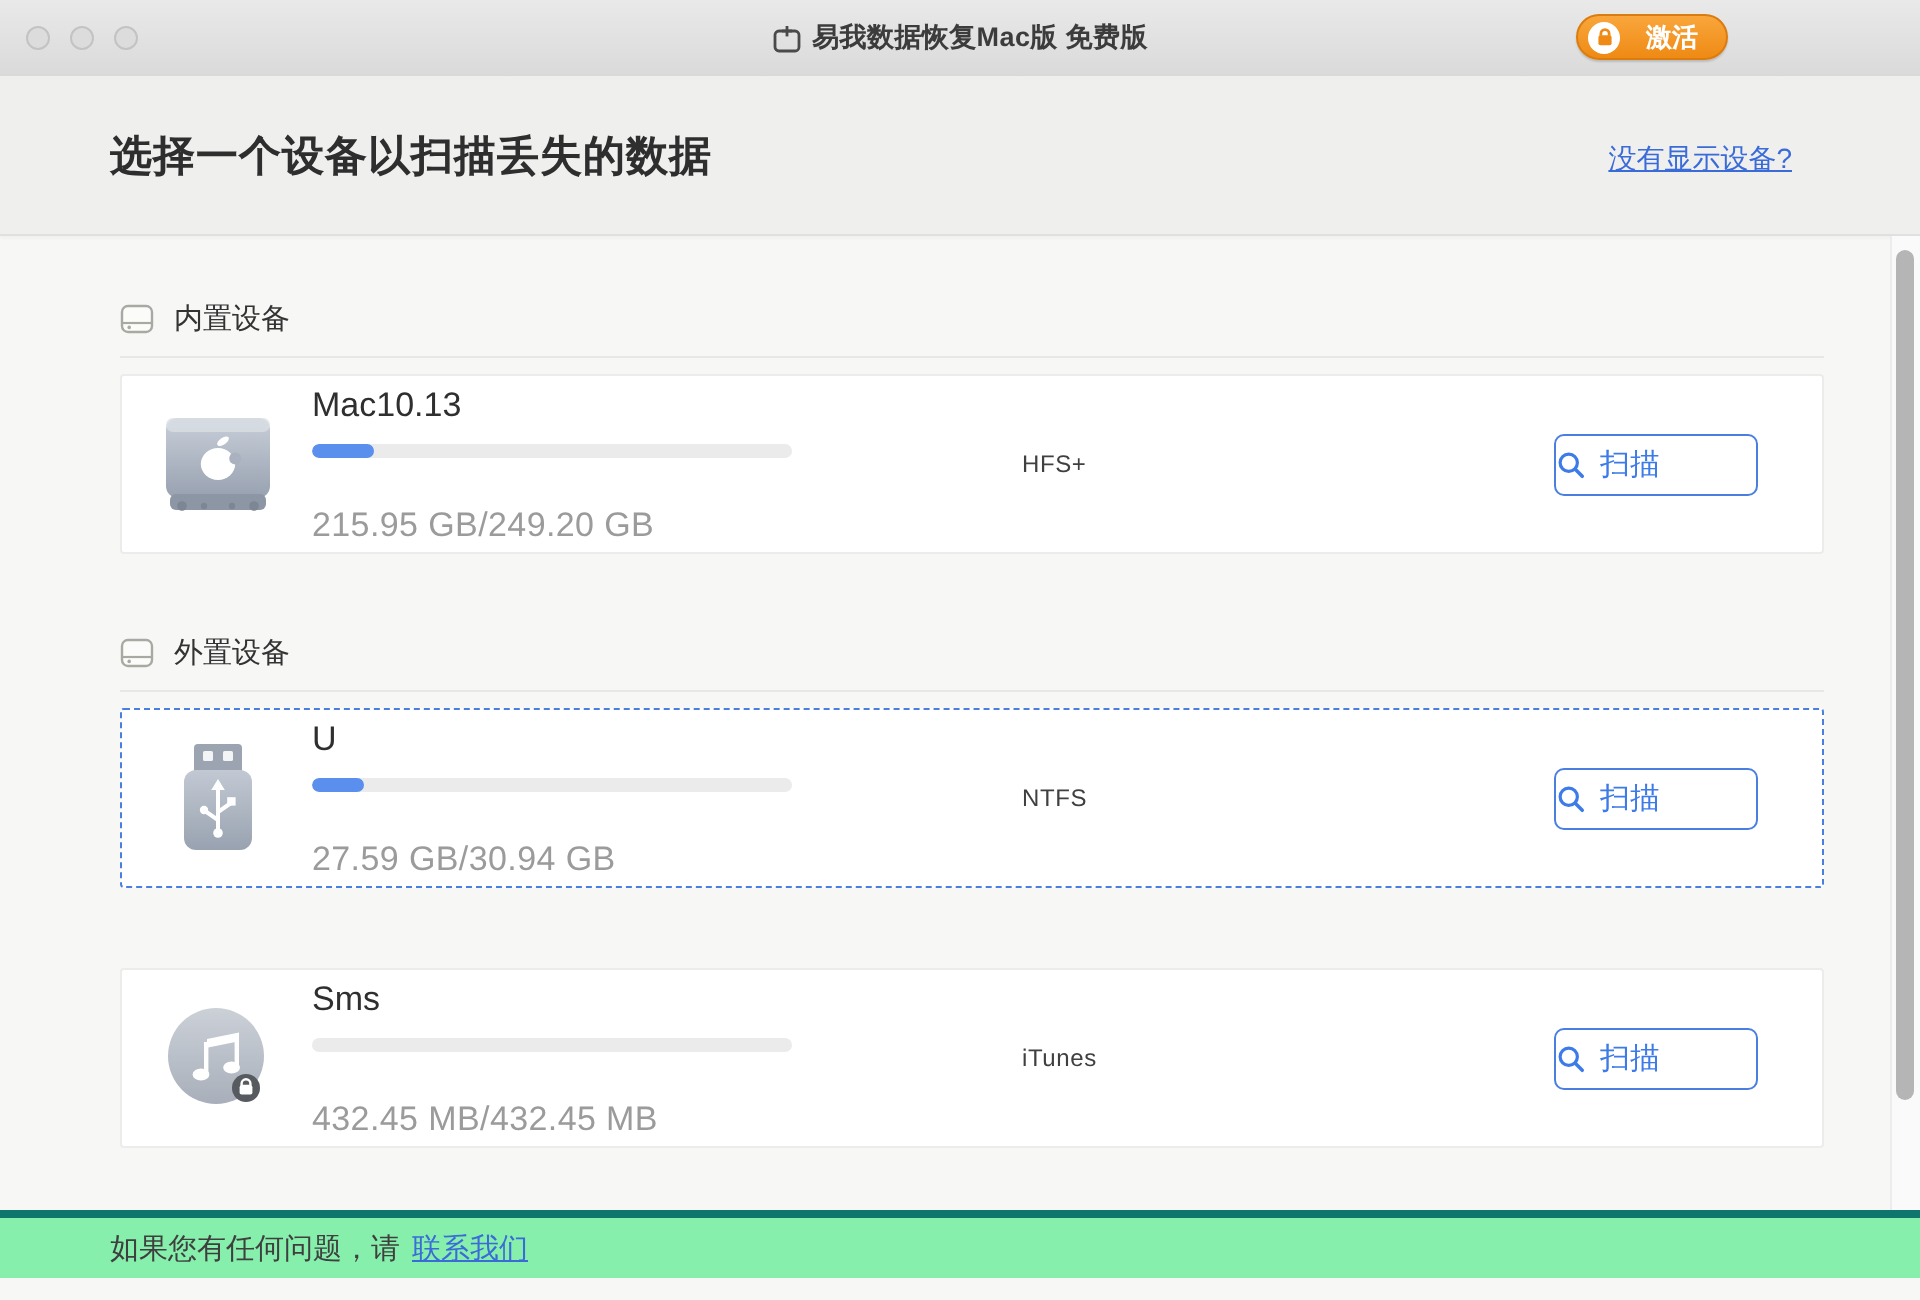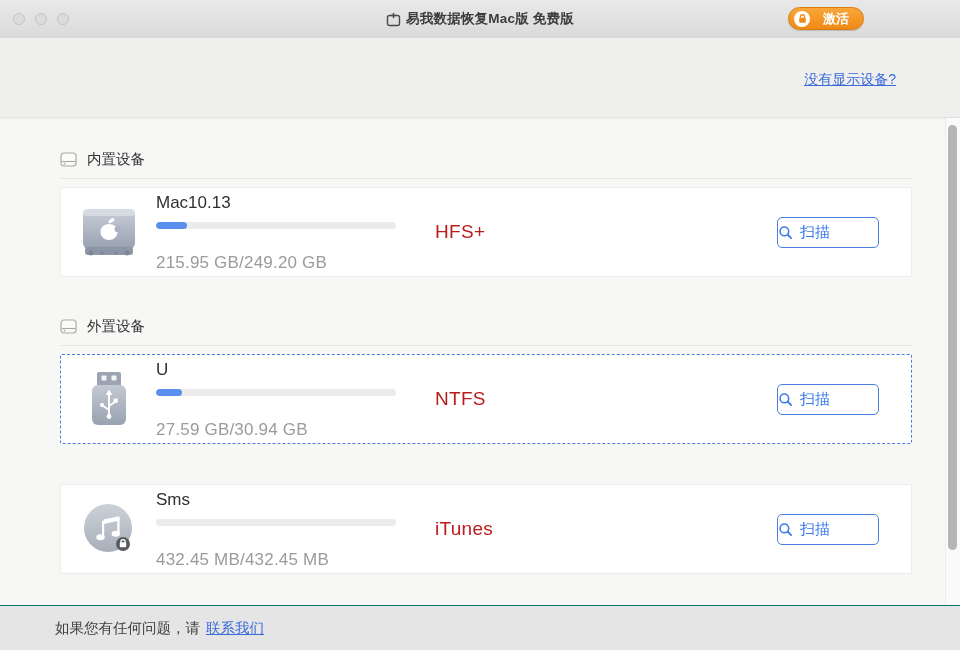--- a/index.html
+++ b/index.html
@@ -65,43 +65,43 @@
     border:1px solid #ececea; border-radius:2px;
     display:flex; align-items:center;
   }
   .device-card.selected{ border:1px dashed #4a7fe0; }
   .icon-wrap{ width:95px; display:flex; justify-content:center; flex:none; }
   .dev-info{ width:240px; flex:none; padding-top:2px; }
   .dev-name{ font-size:17px; color:#2f2f2f; }
   .progress-track{ margin-top:9px; width:240px; height:7px; background:#ebebeb; border-radius:3.5px; overflow:hidden; }
   .progress-fill{ height:7px; background:#5a8fee; border-radius:3.5px; }
   .dev-size{ margin-top:24px; font-size:17px; color:#9b9b9b; letter-spacing:.2px; }
-  .dev-fs{ margin-left:39px; width:150px; flex:none; font-size:19px; color:#b91c1c; letter-spacing:.3px; }
+  .dev-fs{ margin-left:115px; width:150px; flex:none; font-size:12px; color:#404040; letter-spacing:.3px; }
   .scan-btn{
     margin-left:auto; margin-right:32px;
     width:102px; height:31px; background:#fff;
     border:1px solid #4a7fe0; border-radius:5px;
     display:flex; align-items:center; justify-content:flex-start; gap:7px;
     color:#3d7be8; font-size:15px; cursor:pointer;
   }
 
   
   .scroll-track{
     position:absolute; top:118px; right:0; width:15px; height:487px;
     background:#fafafa; border-left:1px solid #ececec;
   }
   .scroll-thumb{
     position:absolute; top:7px; right:3px; width:9px; height:425px;
     background:#b5b5b5; border-radius:4.5px;
   }
 
   
   .footer{
-    position:absolute; left:0; top:605px; width:960px; height:45px;
-    background:#e5e5e5; border-top:1px solid #0f766e;
+    position:absolute; left:0; top:605px; width:960px; height:34px;
+    background:#86efac; border-top:4px solid #0f766e;
     display:flex; align-items:center; padding-left:55px;
     font-size:14.5px; color:#3f3f3f;
   }
   .footer a{ color:#3a6bd8; text-decoration:underline; margin-left:6px; cursor:pointer; }
 </style>
 </head>
 <body>
 
 <div class="titlebar">
   <div class="traffic t1"></div>
@@ -120,20 +120,21 @@
       <svg width="11" height="11" viewBox="0 0 16 16">
         <path d="M5 7V5.6a3 3 0 0 1 6 0V7" fill="none" stroke="#ef8a14" stroke-width="2"></path>
         <rect x="3.2" y="6.8" width="9.6" height="7.2" rx="1.5" fill="#ef8a14"></rect>
       </svg>
     </div>
     <span>激活</span>
   </div>
 </div>
 
 <div class="header">
+  <div class="page-title">选择一个设备以扫描丢失的数据</div>
   <a class="no-device-link">没有显示设备?</a>
 </div>
 
 <div class="content">
 
   <div class="section">
     <div class="section-head">
       <svg width="17" height="15" viewBox="0 0 17 15">
         <rect x="1" y="1" width="15" height="13" rx="3" fill="#fbfbf9" stroke="#a9a9a4" stroke-width="1.2"></rect>
         <line x1="1.5" y1="9.5" x2="15.5" y2="9.5" stroke="#a9a9a4" stroke-width="1.1"></line>

